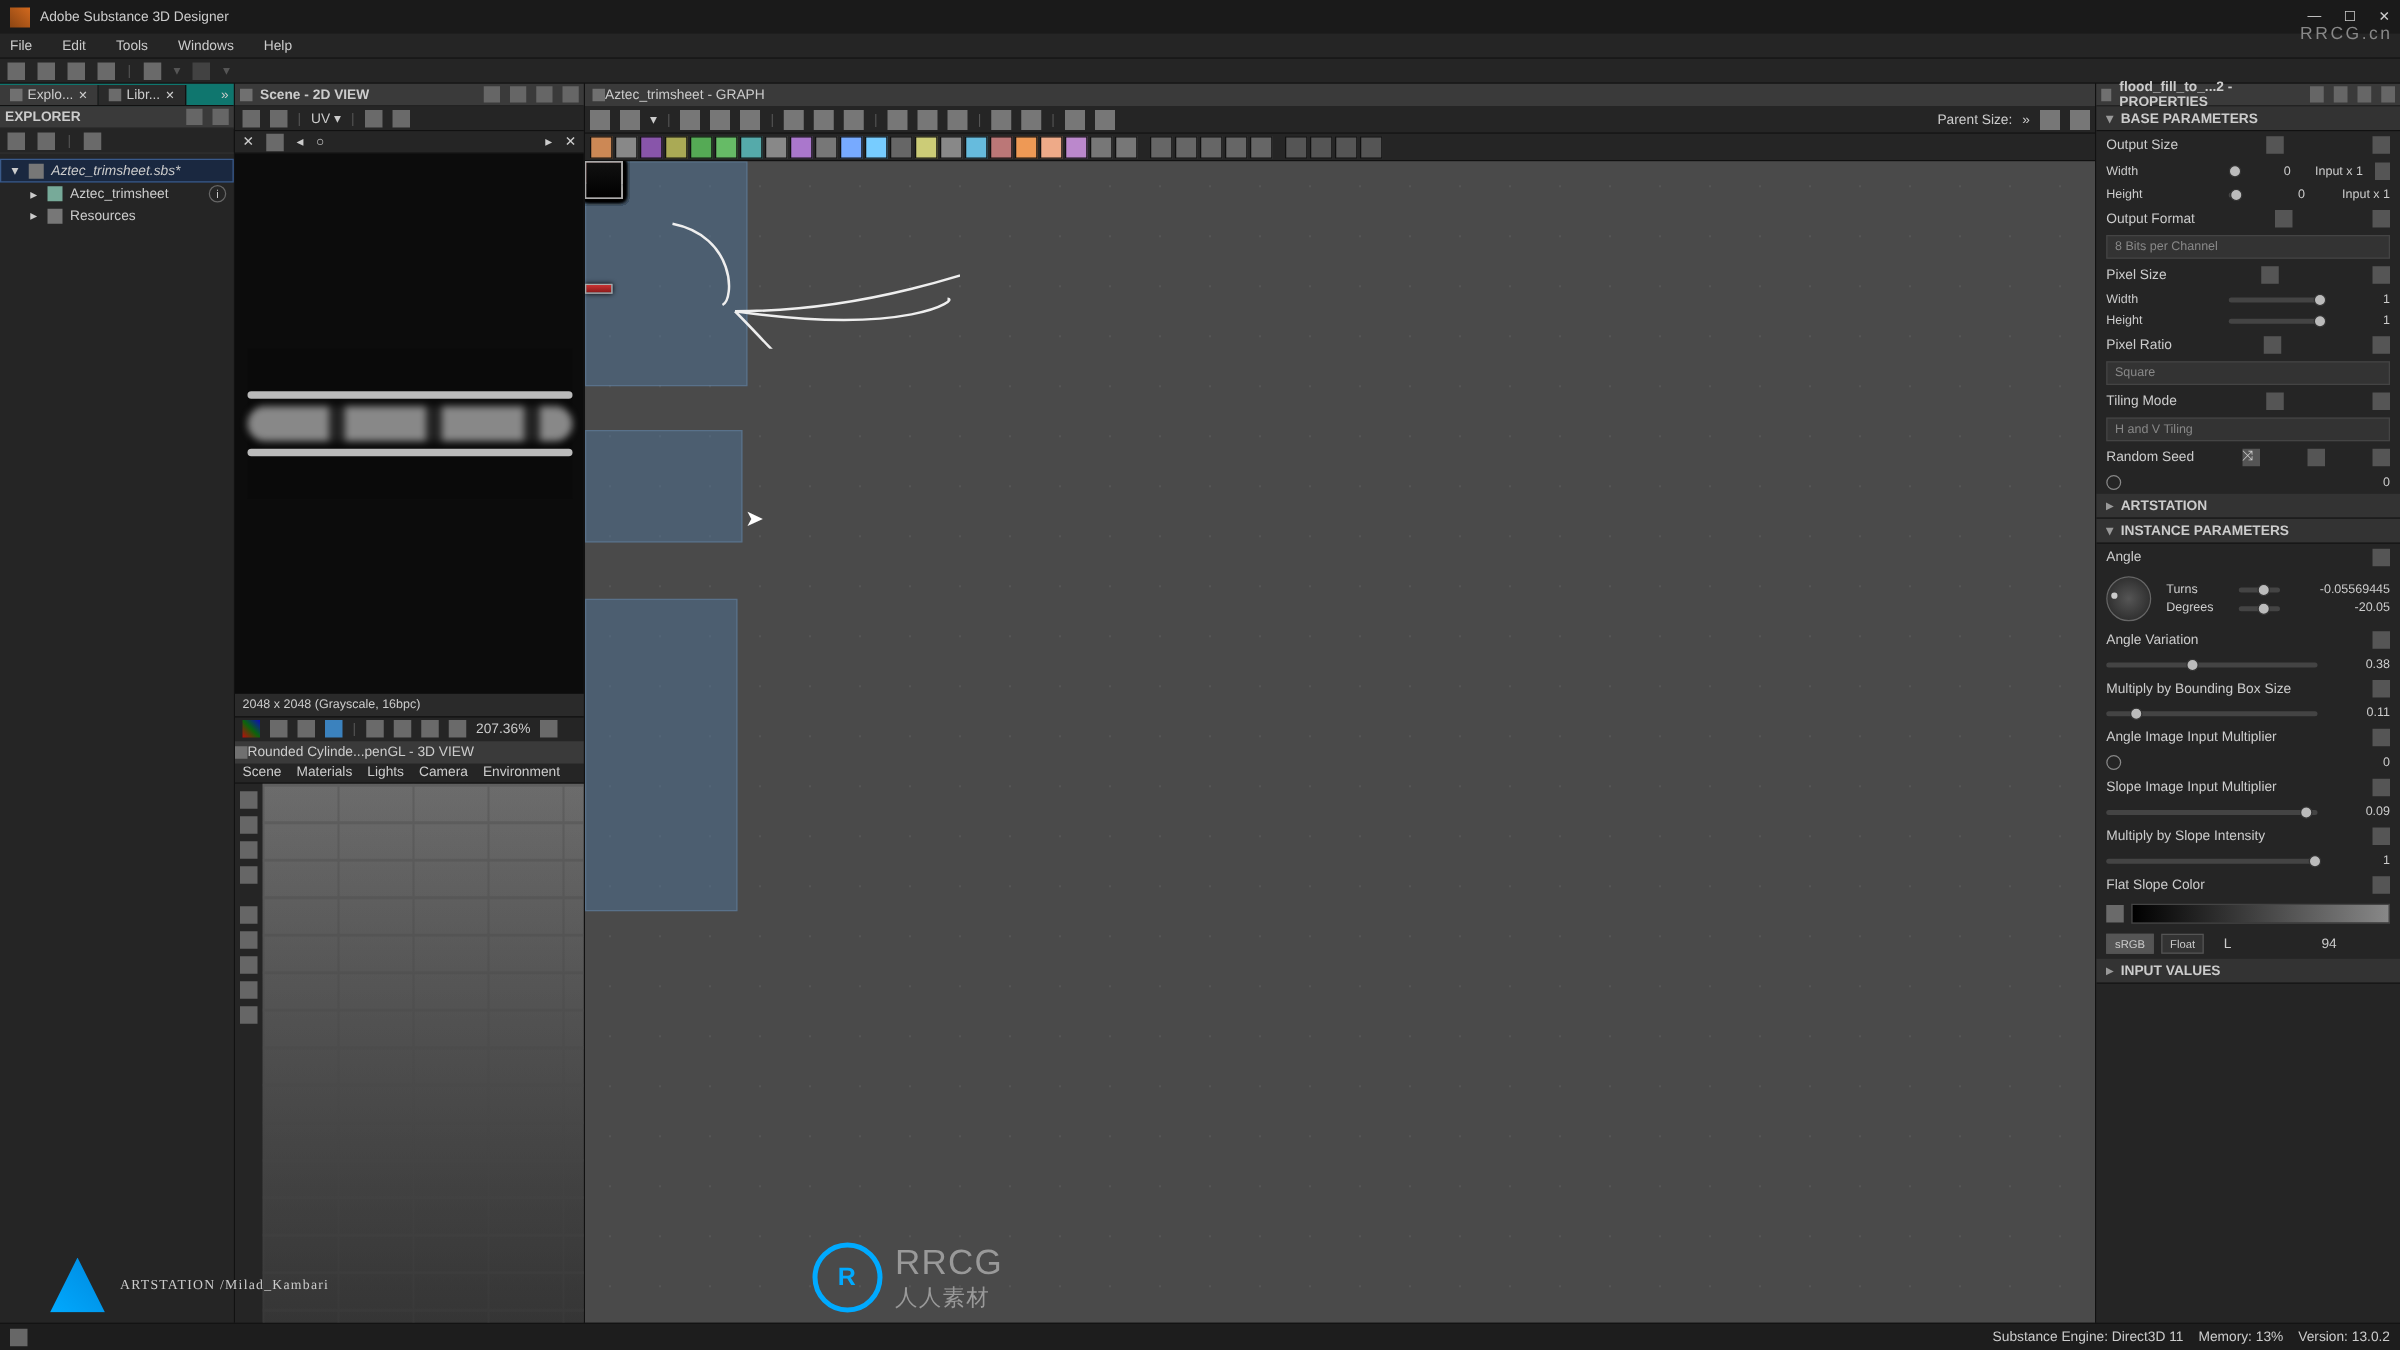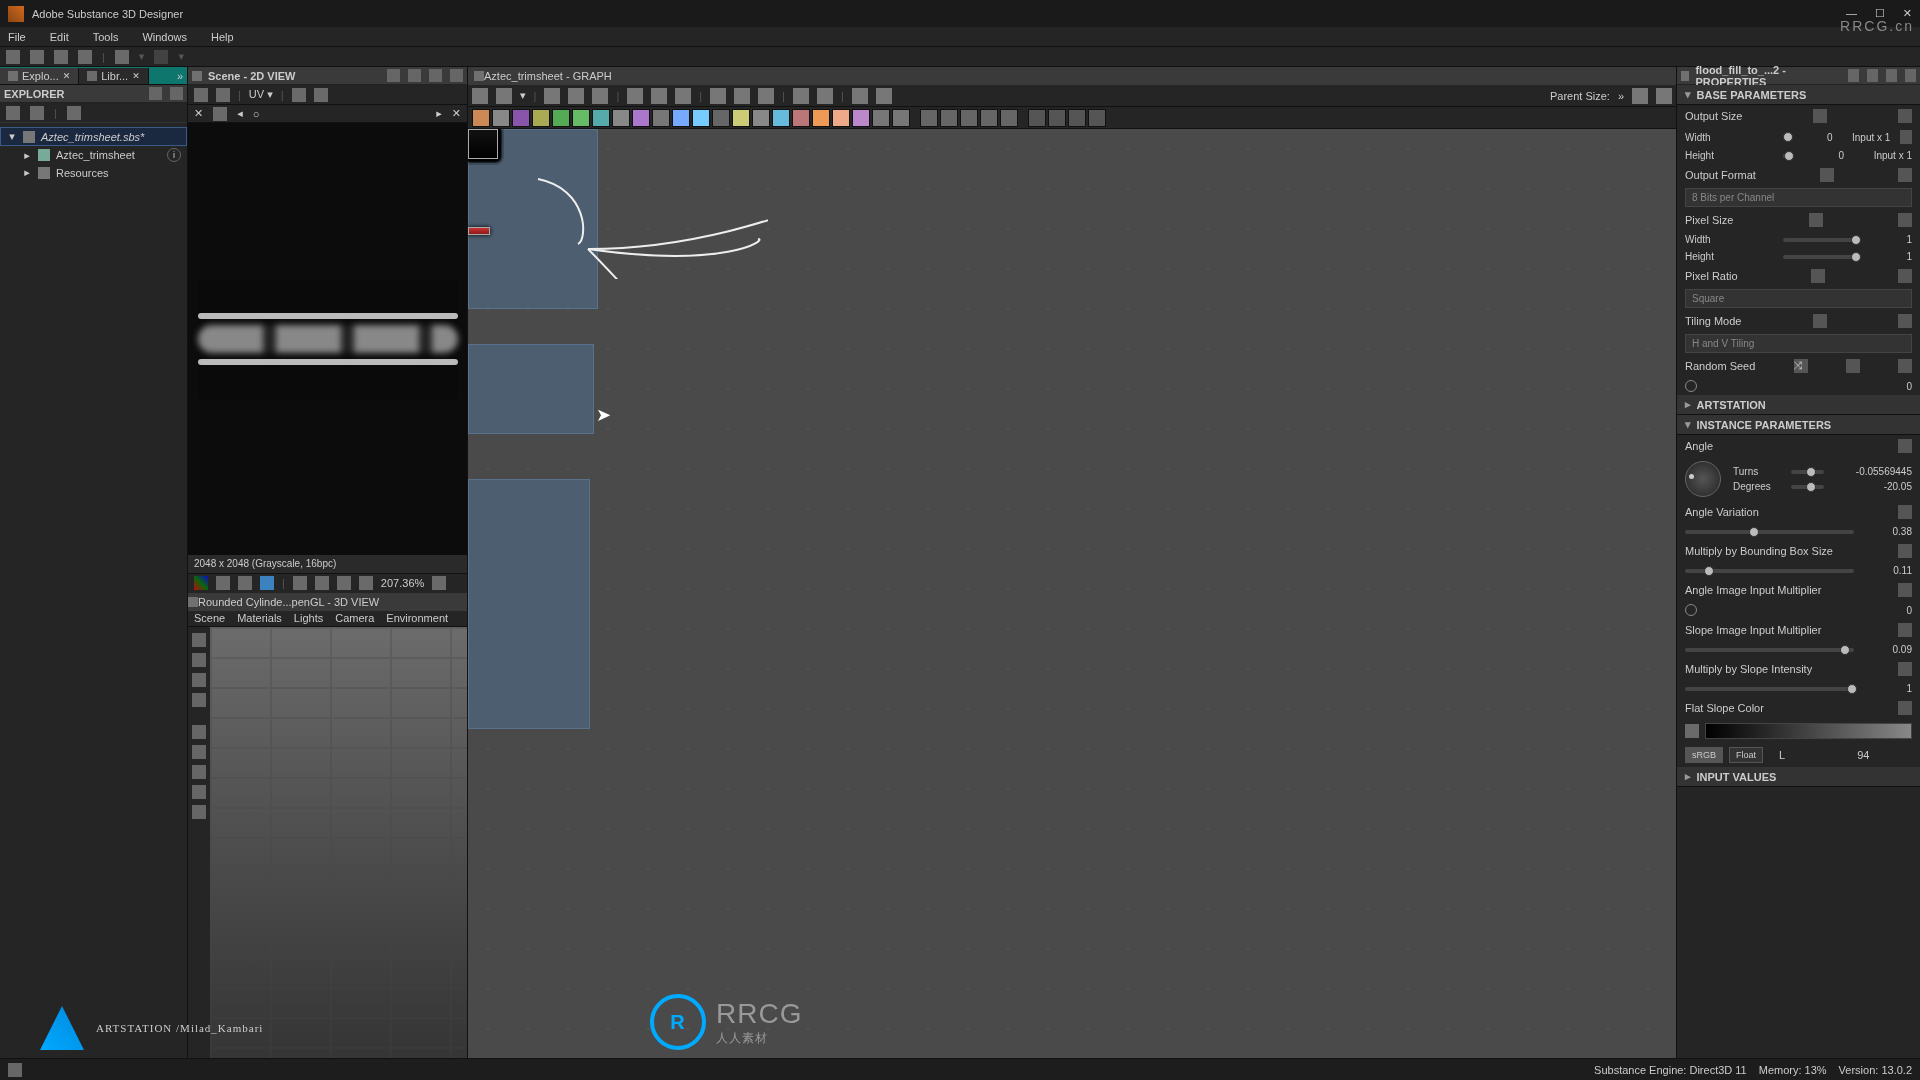--- a/index.html
+++ b/index.html
@@ -631,16 +631,16 @@
 </div>
 
 <div class="watermark wm1">
   <div class="tri"></div>
   <span style="font-family:Liberation Serif, serif">ARTSTATION /Milad_Kambari</span>
 </div>
 <div class="watermark wm2">
   <div class="circ">R</div>
   <div>
     <div style="font-size:28px;font-weight:normal;color:#999">RRCG</div>
-    <div style="font-size:12px;color:#999">人人素材</div>
+    <div style="font-size:18px;color:#999">人人素材</div>
   </div>
 </div>
 <div class="wm-corner">RRCG.cn</div>
 
 </body></html>

